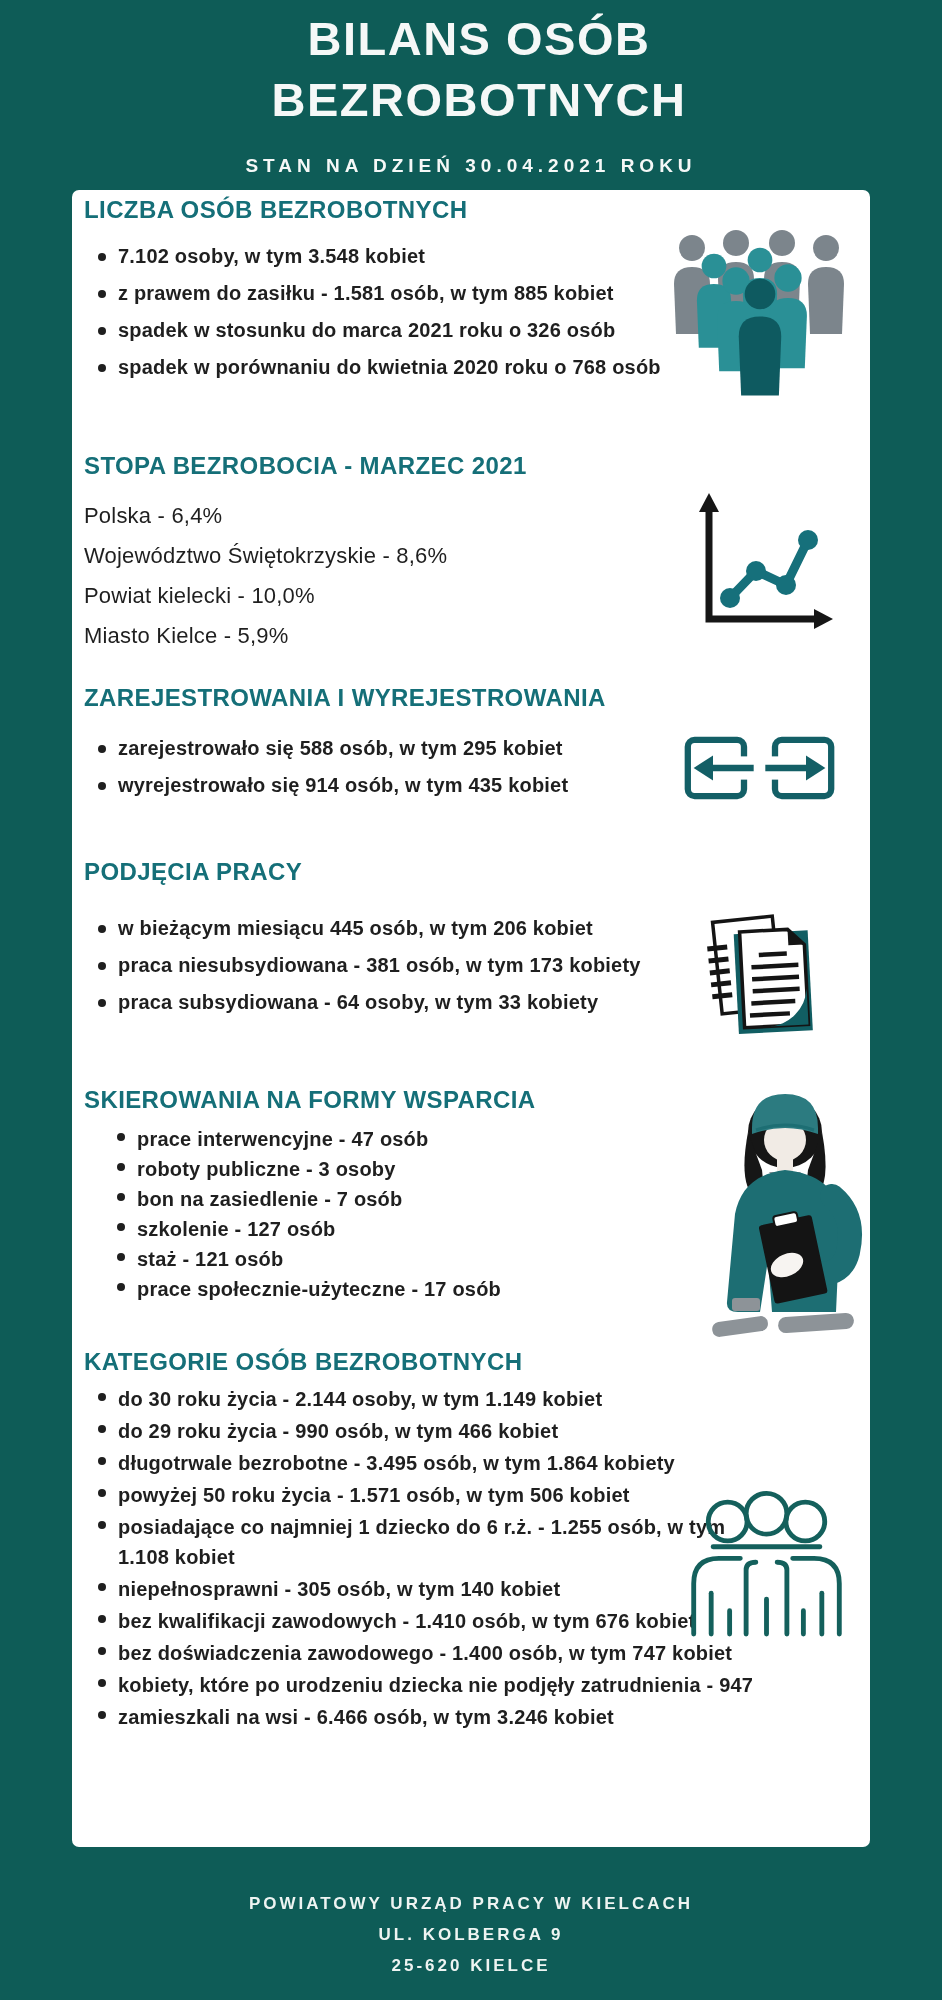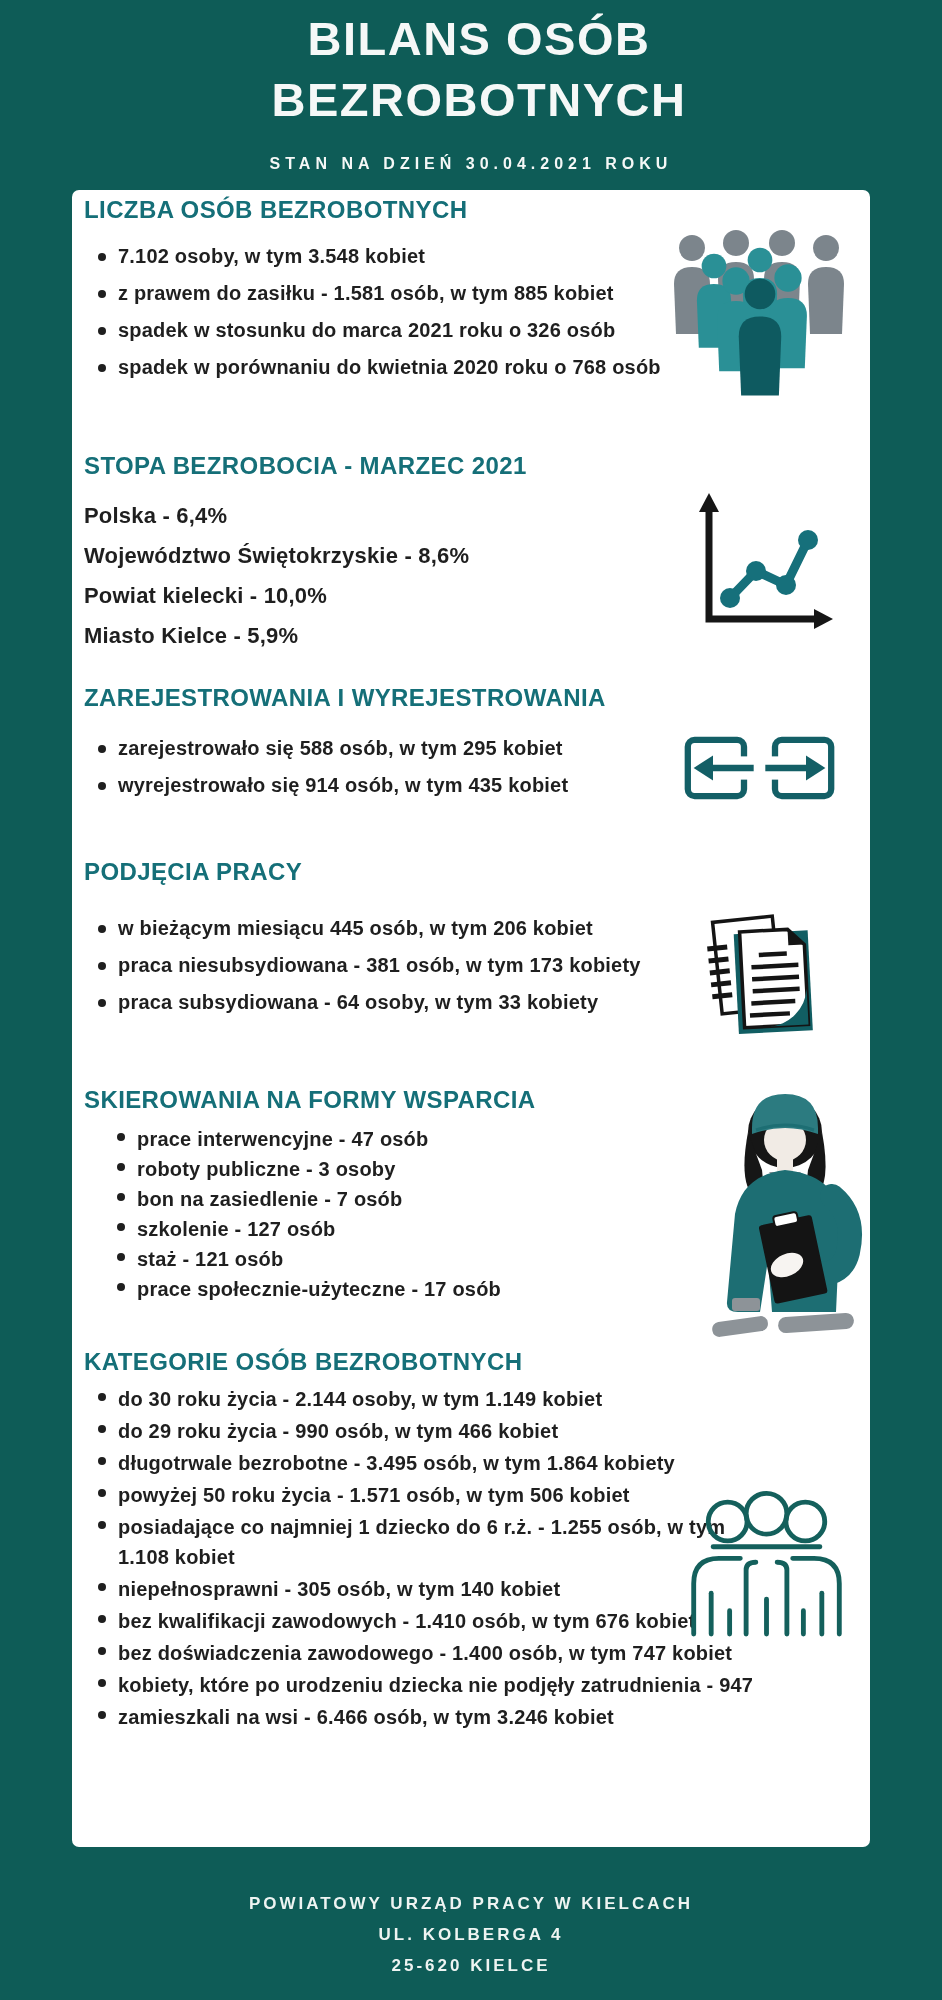--- a/index.html
+++ b/index.html
@@ -11,21 +11,21 @@
   }
   .title{
     position:absolute;top:8px;left:8px;width:100%;
     text-align:center;color:#f5f8f7;font-weight:bold;
     font-size:47px;line-height:61px;letter-spacing:1.5px;
   }
   .title-inner{max-width:470px;margin:0 auto;}
   .subtitle{
     position:absolute;top:155px;left:0;width:100%;
     text-align:center;color:#f5f8f7;font-weight:bold;
-    font-size:16px;letter-spacing:5px;
+    font-size:19px;letter-spacing:5px;
   }
   .card{
     position:absolute;left:72px;top:190px;width:798px;height:1657px;
     background:#ffffff;border-radius:7px;
   }
   .section{position:absolute;left:0;width:100%;}
   .s1{top:6px;}  .s2{top:262px;} .s3{top:494px;}
   .s4{top:668px;} .s5{top:896px;} .s6{top:1158px;}
   .sec-heading{
     margin:0;padding-left:12px;color:#156f78;
@@ -48,21 +48,21 @@
   .s4 ul.bullets{margin-top:30px;width:660px;}
   .s4 li{line-height:24px;margin-bottom:13px;}
   .s5 ul.bullets{margin-top:10px;width:660px;padding-left:19px;}
   .s5 li{line-height:30px;margin-bottom:0;}
   .s5 li::before{top:11px;}
   .s6 ul.bullets{margin-top:8px;width:700px;}
   .s6 li{line-height:30px;margin-bottom:2px;}
   .s6 li::before{top:11px;}
   .plain-lines{margin-top:16px;padding-left:12px;}
   .plain-lines div{
-    font-size:22px;font-weight:bold;color:#1f1f1f;
+    font-size:22px;font-weight:normal;color:#1f1f1f;
     line-height:40px;letter-spacing:0.2px;
   }
   .icon{position:absolute;}
   .icon-crowd{left:588px;top:36px;}
   .icon-chart{left:612px;top:298px;}
   .icon-arrows{left:610px;top:540px;}
   .icon-docs{left:630px;top:712px;}
   .icon-woman{left:618px;top:884px;}
   .icon-group{left:612px;top:1295px;}
   .footer{
@@ -255,15 +255,15 @@
         <line x1="123" y1="128" x2="123" y2="152"></line>
         <line x1="142" y1="110" x2="142" y2="152"></line>
       </g>
     </svg>
   </div>
 
 </div>
 
 <div class="footer">
   <div>POWIATOWY URZĄD PRACY W KIELCACH</div>
-  <div>UL. KOLBERGA 4</div>
+  <div>UL. KOLBERGA 9</div>
   <div>25-620 KIELCE</div>
 </div>
 
 </body></html>

